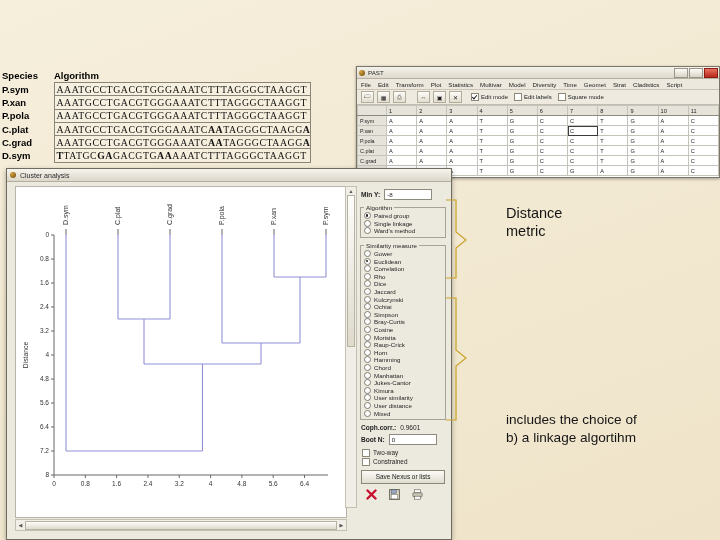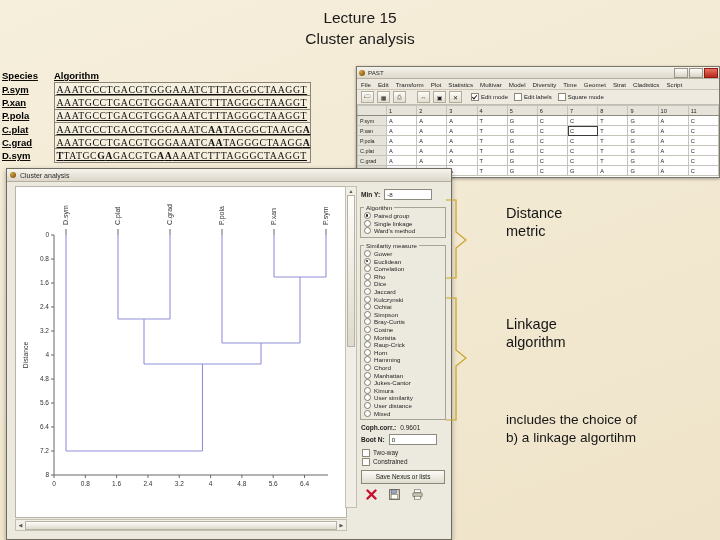--- a/index.html
+++ b/index.html
@@ -11,21 +11,21 @@
   .slide{position:absolute;inset:0;}
 
   
   #slide-title{
     position:absolute;left:0;top:8px;width:720px;text-align:center;
     font-size:15.5px;color:#1a1a1a;line-height:1.35;font-family:"Liberation Sans",sans-serif;
   }
   #slide-title div{white-space:nowrap;}
 
   
-  #alignment{position:absolute;left:2px;top:70px;font-size:9.5px;color:#100c08;text-decoration:underline;}
+  #alignment{position:absolute;left:2px;top:70px;font-size:9.5px;color:#100c08;}
   #alignment table{border-collapse:collapse;}
   #alignment th{
     font-family:"Liberation Sans",sans-serif;font-weight:bold;font-size:9.5px;
     text-align:left;padding:0 0 1px 0;color:#000;
   }
   #alignment th.sp{width:52px;}
   #alignment td.sp{
     font-family:"Liberation Sans",sans-serif;font-weight:bold;font-size:9.5px;
     padding:0 4px 0 0;white-space:nowrap;color:#000;height:12.3px;
   }
@@ -157,24 +157,20 @@
   #annot-summary{left:506px;top:411px;font-size:13.6px;line-height:1.33;}
   .brace{position:absolute;}
 
   .nowrap{white-space:nowrap;}
 </style>
 </head>
 <body>
 
 <div class="slide">
 
-  <div id="slide-title">
-    <div>Lecture 15</div>
-    <div>Cluster analysis</div>
-  </div>
 
   <div id="alignment">
     <table>
       <tbody>
           <tr>
         <th class="sp">Species</th>
         <th>Algorithm</th>
       </tr>
       </tbody>
         <tbody id="alignment-body">
@@ -622,23 +618,19 @@
   <svg class="brace" style="left:444px;top:192px;" width="60" height="250">
     <path d="M2 8 L12 8 L12 40 L22 48 L12 56 L12 86 L2 86" fill="none" stroke="#c9a227" stroke-width="1.2"></path>
     <path d="M2 106 L12 106 L12 158 L22 166 L12 174 L12 228 L2 228" fill="none" stroke="#c9a227" stroke-width="1.2"></path>
   </svg>
 
   <div class="annot" id="annot-distance">
     <div class="nowrap">Distance</div>
     <div class="nowrap">metric</div>
   </div>
 
-  <div class="annot" id="annot-linkage">
-    <div class="nowrap">Linkage</div>
-    <div class="nowrap">algorithm</div>
-  </div>
 
   <div class="annot" id="annot-summary">
       <div class="nowrap">includes the choice of</div>
       <div class="nowrap">b) a  linkage algortihm</div>
     </div>
 
 </div>
 
 </body></html>

